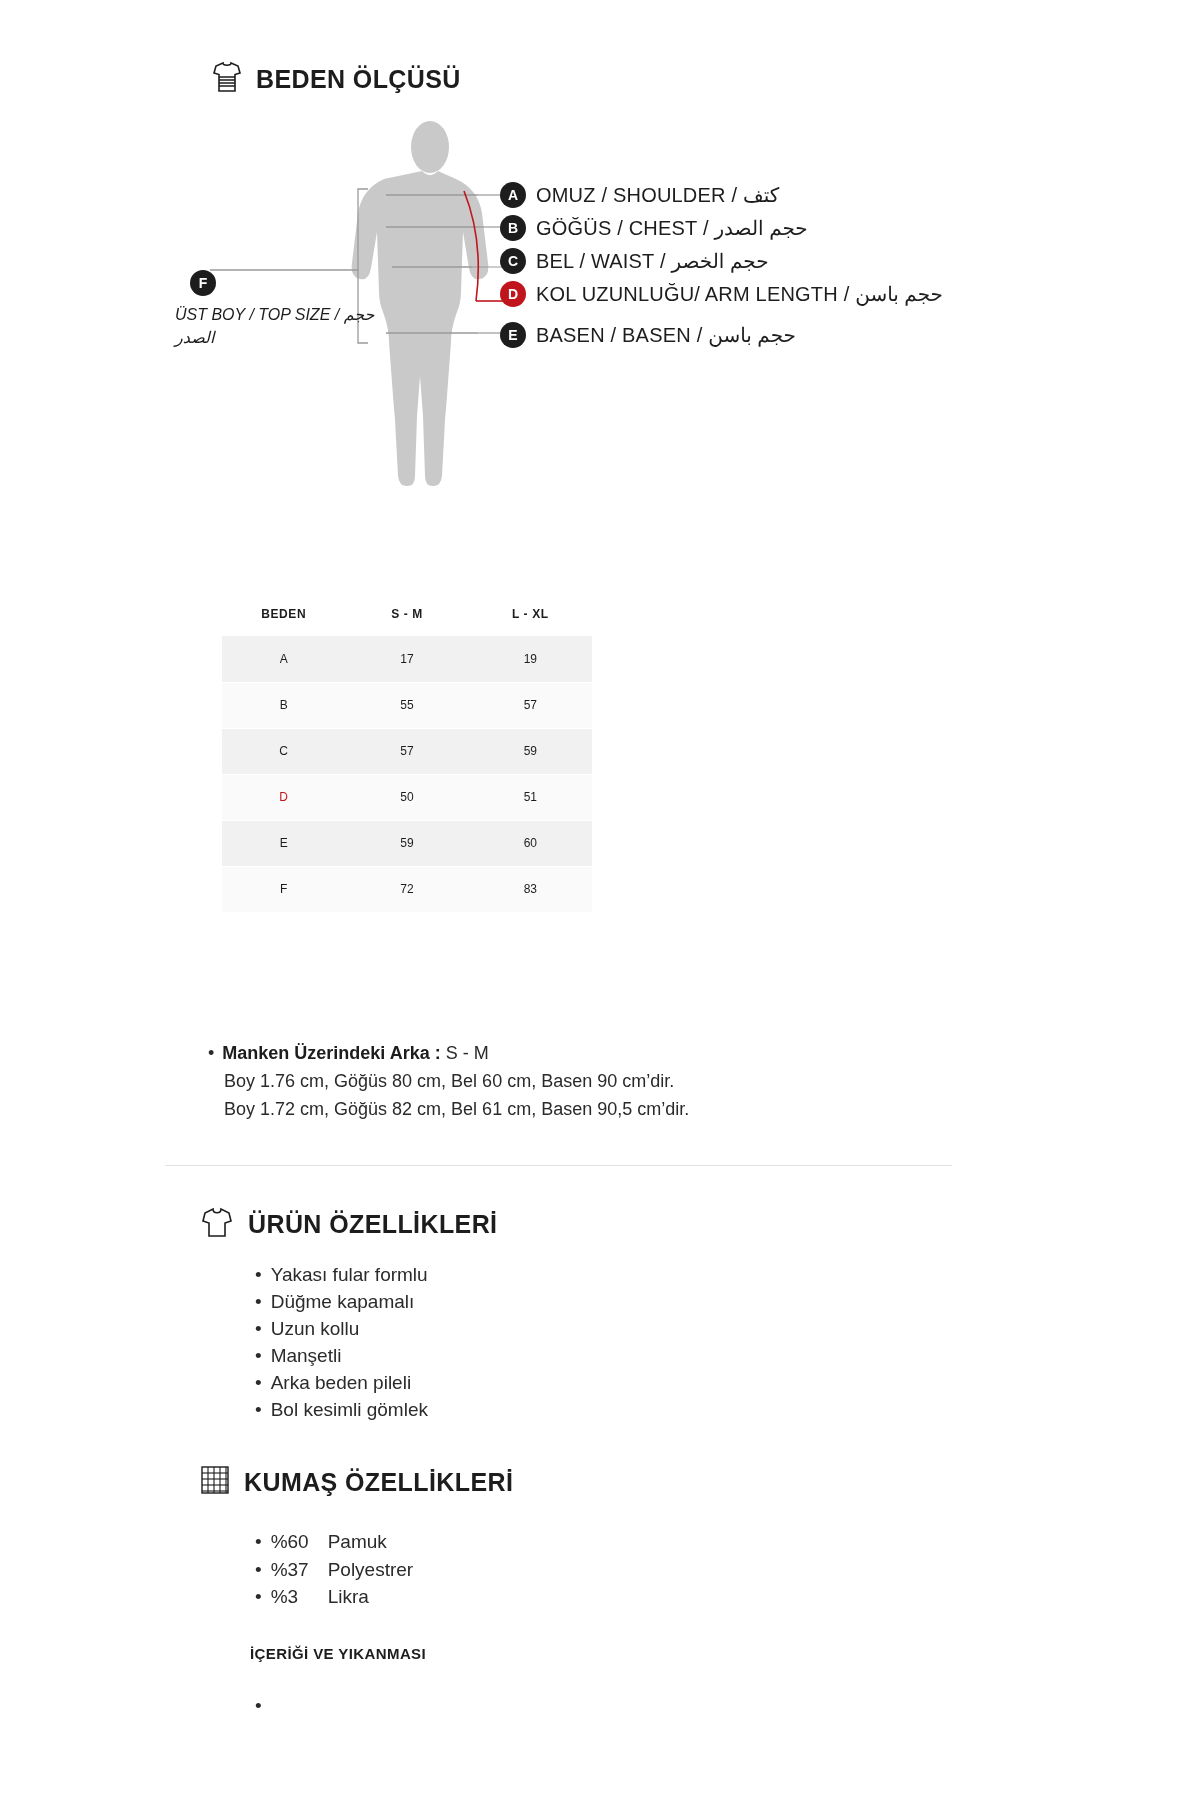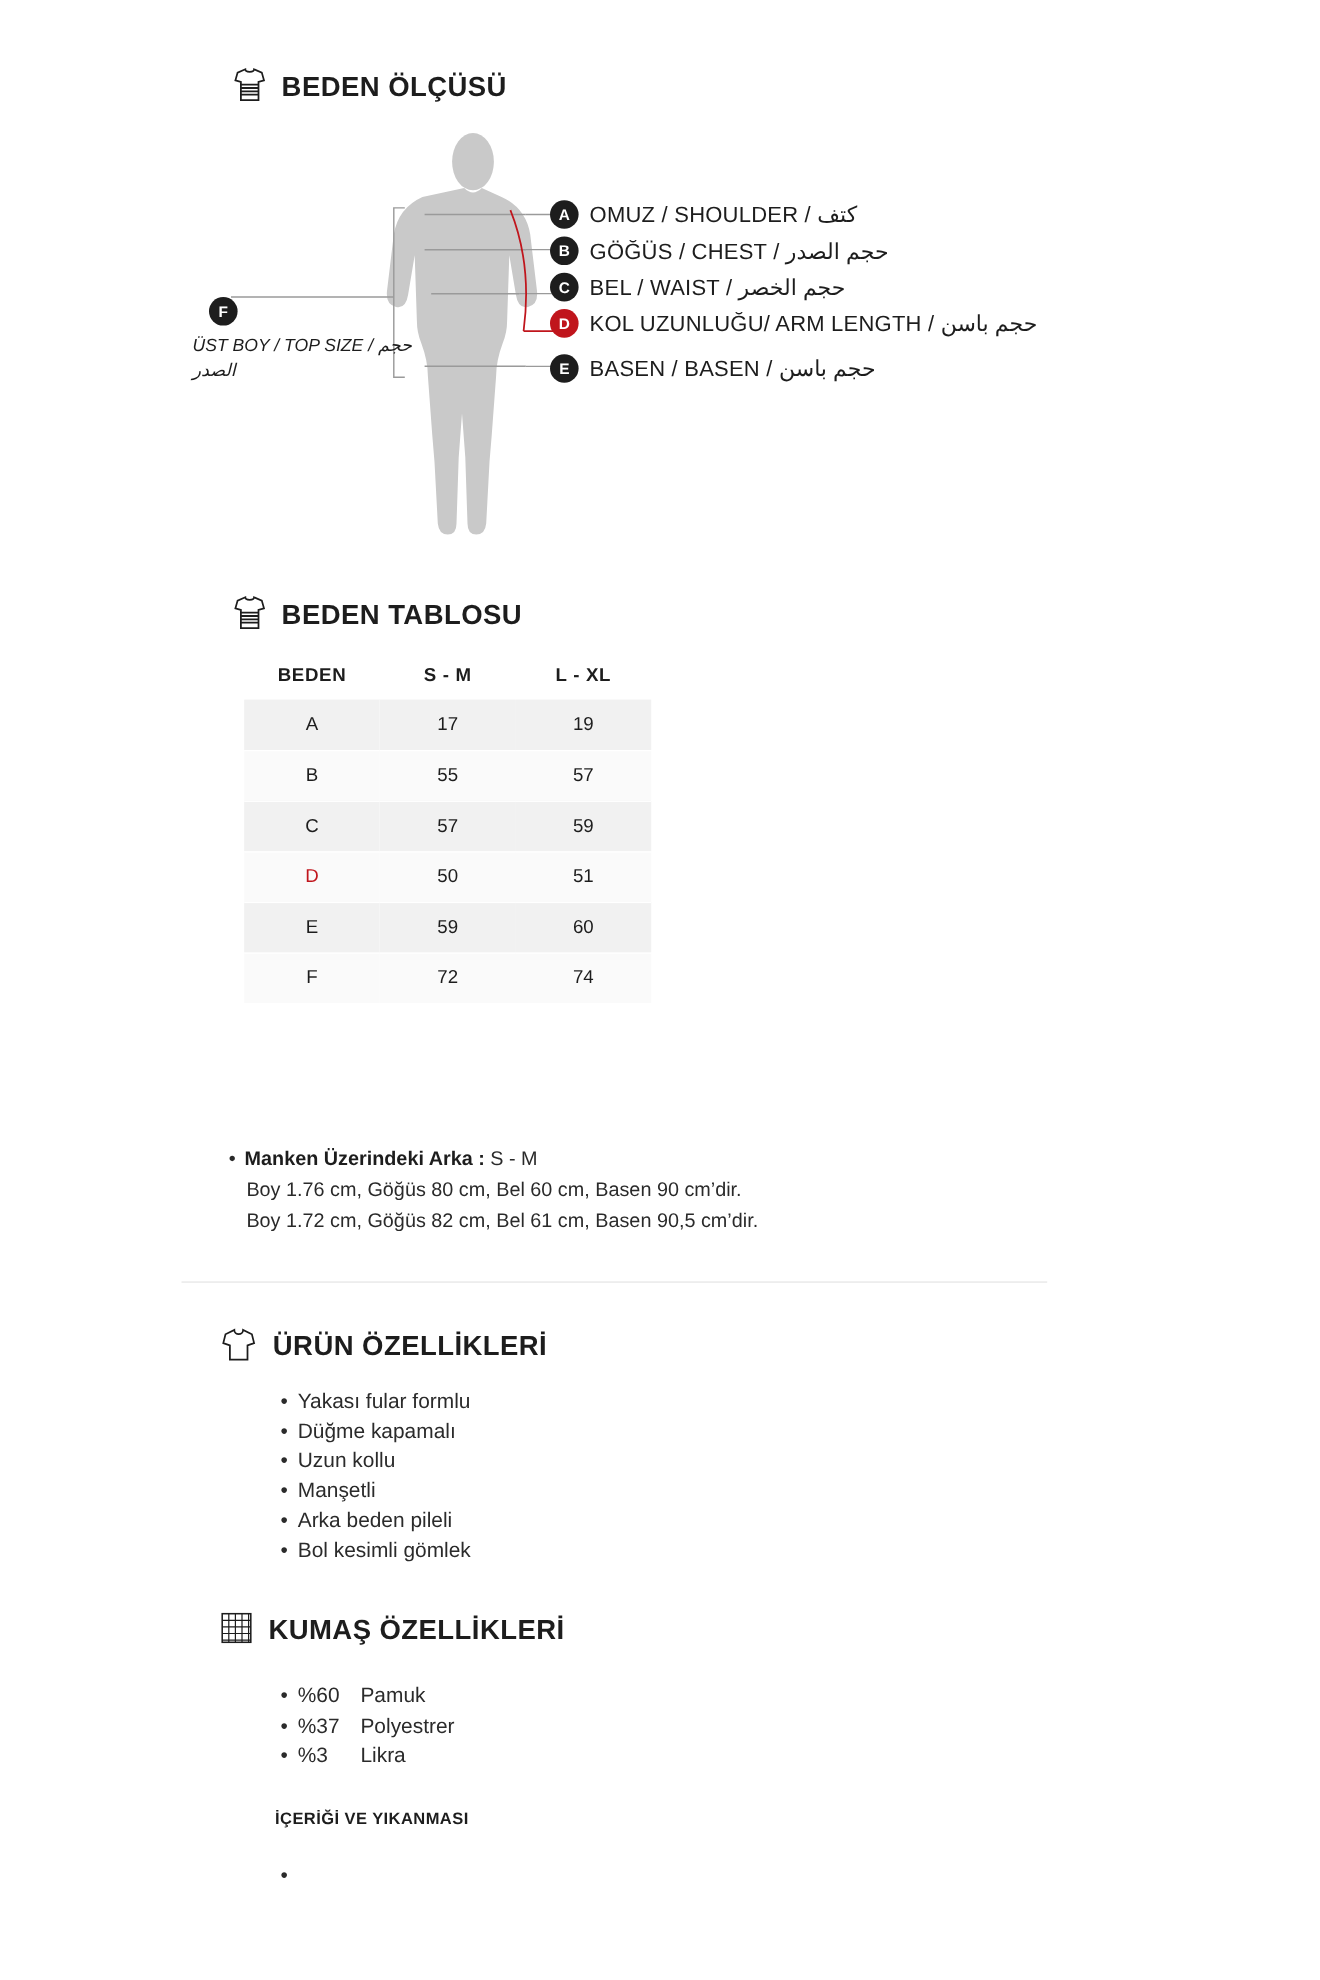--- a/index.html
+++ b/index.html
@@ -103,21 +103,21 @@
   }
   #size-table {
     position: absolute;
     left: 222px;
     top: 592px;
     border-collapse: collapse;
     width: 370px;
   }
   #size-table th, #size-table td {
     text-align: center;
-    font-size: 17px;
+    font-size: 12px;
     color: #1d1d1d;
     padding: 0;
     height: 46px;
     width: 123px;
     font-weight: 400;
   }
   #size-table thead th {
     font-weight: 700;
     letter-spacing: 0.6px;
     height: 44px;
@@ -280,31 +280,20 @@
       <span class="badge">E</span>
       <span class="legend-text">BASEN  / BASEN / حجم باسن</span>
     </div>
 
     <div id="legend-f">
       <span class="badge">F</span>
     </div>
     <div id="legend-f-label">ÜST BOY / TOP SIZE / حجم الصدر</div>
   </div>
 
-  <div class="sec-head" id="table-head">
-    <span class="icon">
-      <svg width="30" height="34" viewBox="0 0 30 34">
-        <g fill="none" stroke="#1d1d1d" stroke-width="1.6">
-          <path d="M11 3 C11 6, 19 6, 19 3 L26 6 L28 13 L23 14.5 L23 31 L7 31 L7 14.5 L2 13 L4 6 Z"></path>
-          <path d="M7 17 h16 M7 20 h16 M7 23 h16 M7 26 h16"></path>
-        </g>
-      </svg>
-    </span>
-    <span class="title">BEDEN TABLOSU</span>
-  </div>
 
   <table id="size-table">
     <thead>
       <tr>
         <th>BEDEN</th>
         <th>S - M</th>
         <th>L - XL</th>
       </tr>
     </thead>
     <tbody>
@@ -329,21 +318,21 @@
         <td>51</td>
       </tr>
       <tr>
         <td>E</td>
         <td>59</td>
         <td>60</td>
       </tr>
       <tr>
         <td>F</td>
         <td>72</td>
-        <td>74</td>
+        <td>83</td>
       </tr>
     </tbody>
   </table>
 
   <div id="model-info">
     <div class="bullet-line">
       <span class="dot">•</span>
       <span>
         <span class="bold">Manken Üzerindeki Arka :</span>
         <span>S - M</span>

